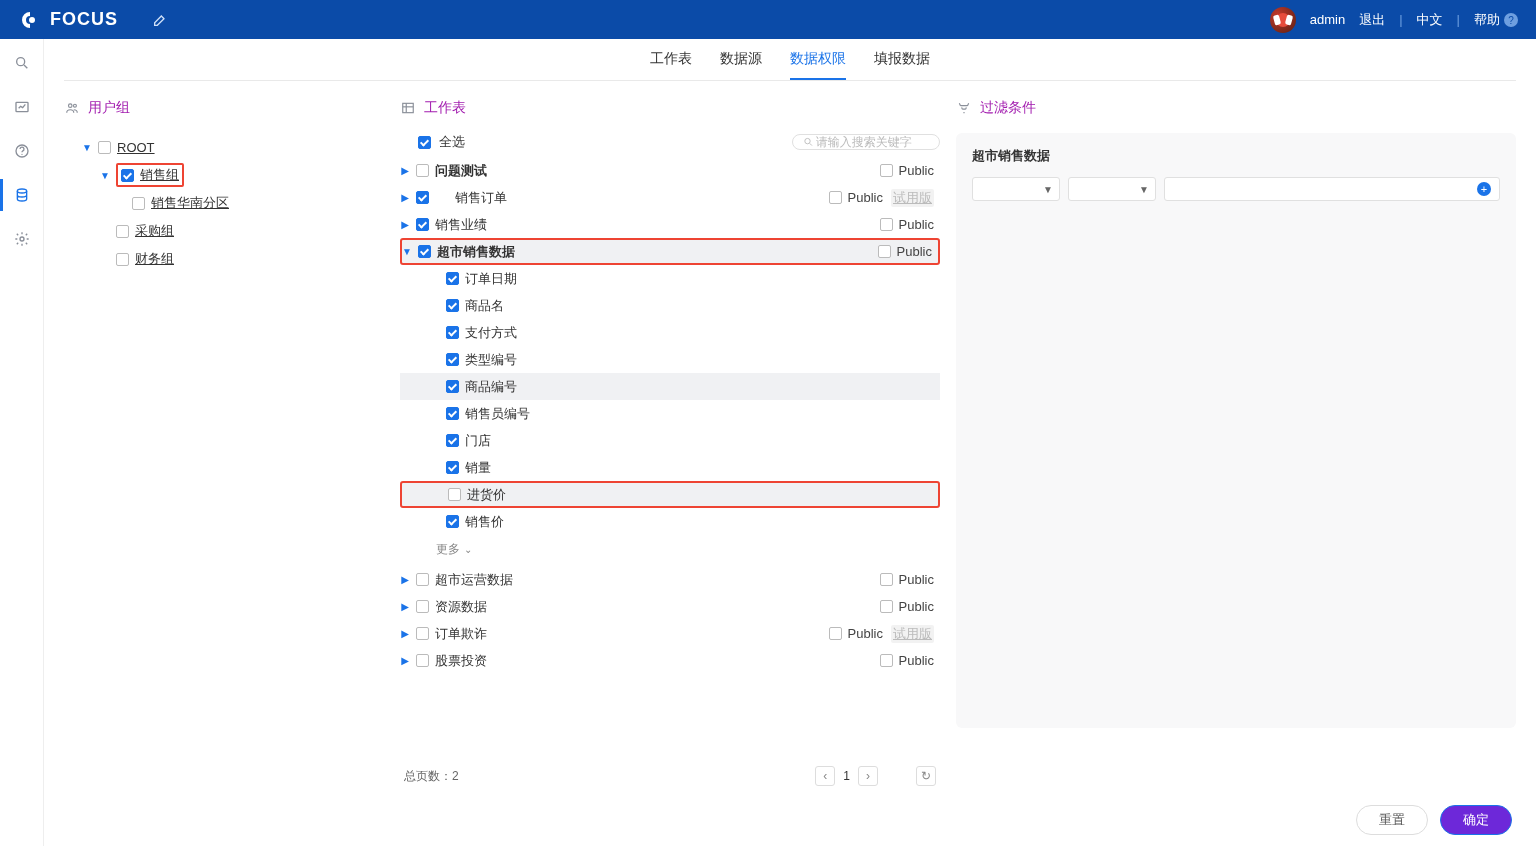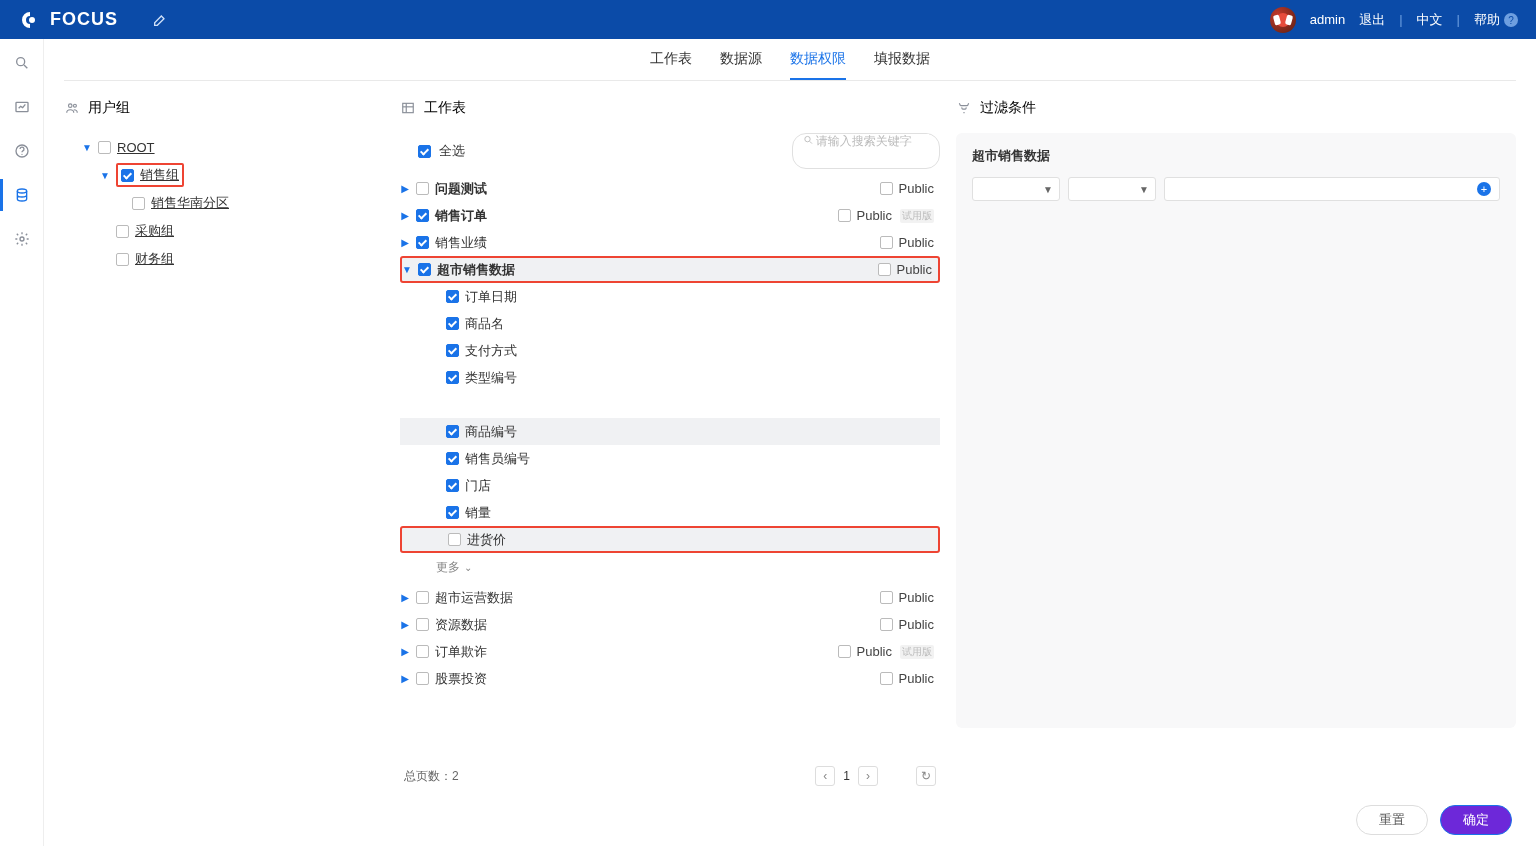--- a/index.html
+++ b/index.html
@@ -28,48 +28,48 @@
 .main { flex: 1; display: flex; flex-direction: column; overflow: hidden; }
 .tabs { height: 42px; border-bottom: 1px solid #e9e9e9; display: flex; align-items: stretch; justify-content: center; gap: 28px; margin: 0 20px; }
 .tab { display: flex; align-items: center; font-size: 14px; color: #333; cursor: pointer; border-bottom: 2px solid transparent; }
 .tab.active { color: #1a73e8; border-bottom-color: #1a73e8; }
 
 .content { flex: 1; display: flex; gap: 16px; padding: 18px 20px 8px 20px; overflow: hidden; }
 .col { display: flex; flex-direction: column; min-width: 0; }
 .col-users { width: 320px; }
 .col-tables { flex: 1; }
 .col-filters { width: 560px; }
-.col-head { display: flex; align-items: center; gap: 8px; font-size: 14px; color: #000000; margin-bottom: 16px; }
+.col-head { display: flex; align-items: center; gap: 8px; font-size: 14px; color: #a21caf; margin-bottom: 16px; }
 .col-head .ico { color: #8a8f99; width: 16px; height: 16px; display: inline-flex; align-items: center; justify-content: center; }
 
 .tree { font-size: 13px; }
 .tree-row { display: flex; align-items: center; min-height: 28px; padding: 0 4px; gap: 6px; cursor: pointer; position: relative; }
 .tree-row .caret { width: 10px; color: #1a73e8; font-size: 10px; display: inline-flex; justify-content: center; }
 .tree-row .caret.empty { visibility: hidden; }
 .chk { width: 13px; height: 13px; border: 1px solid #bbb; border-radius: 2px; background: #fff; display: inline-flex; align-items: center; justify-content: center; flex-shrink: 0; }
 .chk.checked { background: #1a73e8; border-color: #1a73e8; }
 .chk.checked::after { content: ""; width: 3px; height: 6px; border: solid #fff; border-width: 0 2px 2px 0; transform: rotate(45deg); margin-top: -1px; }
 .tree-row .lbl { white-space: nowrap; text-decoration: underline; }
 .hl-red { border: 2px solid #e43; border-radius: 2px; padding: 1px 3px; }
 .hl-wrap { display: inline-flex; align-items: center; gap: 6px; }
 
 .tables-top { display: flex; align-items: center; justify-content: space-between; margin-bottom: 6px; }
 .sel-all { display: flex; align-items: center; gap: 8px; padding-left: 18px; }
-.search-box { width: 148px; height: 36px; border: 1px solid #e0e0e0; border-radius: 14px; display: flex; align-items: flex-start; padding: 0 10px; gap: 2px; color: #aaa; }
+.search-box { width: 148px; height: 16px; border: 1px solid #e0e0e0; border-radius: 14px; display: flex; align-items: center; padding: 0 10px; gap: 2px; color: #aaa; }
 .search-box input { border: none; outline: none; font-size: 12px; width: 100%; color: #333; }
 .search-box input::placeholder { color: #bbb; }
 
 .table-list { flex: 1; overflow: auto; }
 .tbl-row { display: flex; align-items: center; min-height: 27px; padding: 0 6px; gap: 6px; }
 .tbl-row.highlight { border: 2px solid #e43; border-radius: 3px; background: #f0f1f3; }
-.tbl-row.selected { background: #f0f1f3; margin-top: 27px; }
+.tbl-row.selected { background: #f0f1f3; }
 .tbl-row .caret { width: 10px; color: #1a73e8; font-size: 10px; display: inline-flex; justify-content: center; }
 .tbl-row .right { margin-left: auto; display: flex; align-items: center; gap: 6px; color: #444; font-size: 13px; }
 .more-link { padding-left: 36px; color: #888; font-size: 12px; display: flex; align-items: center; gap: 4px; margin: 6px 0 8px; cursor: pointer; }
-.smalltag { font-size: 10px; color: #bbb; background: #f2f2f2; padding: 0 2px; border-radius: 2px; margin-left: 2px; }
+.smalltag { font-size: 13px; color: #bbb; background: #f2f2f2; padding: 0 2px; border-radius: 2px; margin-left: 2px; text-decoration: underline; }
 
 .pager-row { display: flex; align-items: center; justify-content: space-between; margin-top: 10px; font-size: 12px; color: #666; padding: 0 4px; }
 .pager { display: flex; align-items: center; gap: 8px; }
 .pbtn { width: 20px; height: 20px; border: 1px solid #ddd; border-radius: 3px; display: flex; align-items: center; justify-content: center; cursor: pointer; color: #888; font-size: 12px; }
 .pgnum { font-size: 12px; color: #333; }
 
 .filters-box { background: #f8f8f9; border-radius: 6px; padding: 14px 16px; height: 595px; }
 .filters-title { font-size: 13px; font-weight: 600; margin-bottom: 12px; }
 .filter-row { display: flex; gap: 8px; align-items: center; }
 .fsel { flex: 0 0 88px; height: 24px; background: #fff; border: 1px solid #e0e0e0; border-radius: 3px; display: flex; align-items: center; justify-content: flex-end; padding: 0 6px; font-size: 10px; color: #666; cursor: pointer; }
@@ -239,21 +239,21 @@
               <span class="chk"></span>
               <span class="lbl" style="font-weight: bold;">问题测试</span>
               <span class="right">
                 <span class="chk"></span>
                 <span>Public</span>
               </span>
             </div>
             <div class="tbl-row col-indent-0">
               <span class="caret">▶</span>
               <span class="chk checked"></span>
-              <span class="lbl" style="font-weight: bold;">销售订单</span>
+              <span class="lbl" style="font-weight: normal; margin-left: 20px;">销售订单</span>
               <span class="right">
                 <span class="chk"></span>
                 <span>Public</span>
                 <span class="smalltag">试用版</span>
               </span>
             </div>
             <div class="tbl-row col-indent-0">
               <span class="caret">▶</span>
               <span class="chk checked"></span>
               <span class="lbl" style="font-weight: normal;">销售业绩</span>
@@ -308,20 +308,25 @@
             </div>
             <div class="tbl-row col-indent-1">
               <span class="caret" style="visibility: hidden;">▶</span>
               <span class="chk checked"></span>
               <span class="lbl" style="font-weight: normal;">销量</span>
             </div>
             <div class="tbl-row col-indent-1 highlight">
               <span class="caret" style="visibility: hidden;">▶</span>
               <span class="chk"></span>
               <span class="lbl" style="font-weight: normal;">进货价</span>
+            </div>
+            <div class="tbl-row col-indent-1">
+              <span class="caret" style="visibility: hidden;">▶</span>
+              <span class="chk checked"></span>
+              <span class="lbl" style="font-weight: normal;">销售价</span>
             </div>
             <div class="more-link">
               <span>更多</span>
               <span style="font-size:10px">⌄</span>
             </div>
             <div class="tbl-row col-indent-0">
               <span class="caret">▶</span>
               <span class="chk"></span>
               <span class="lbl" style="font-weight: normal;">超市运营数据</span>
               <span class="right">

